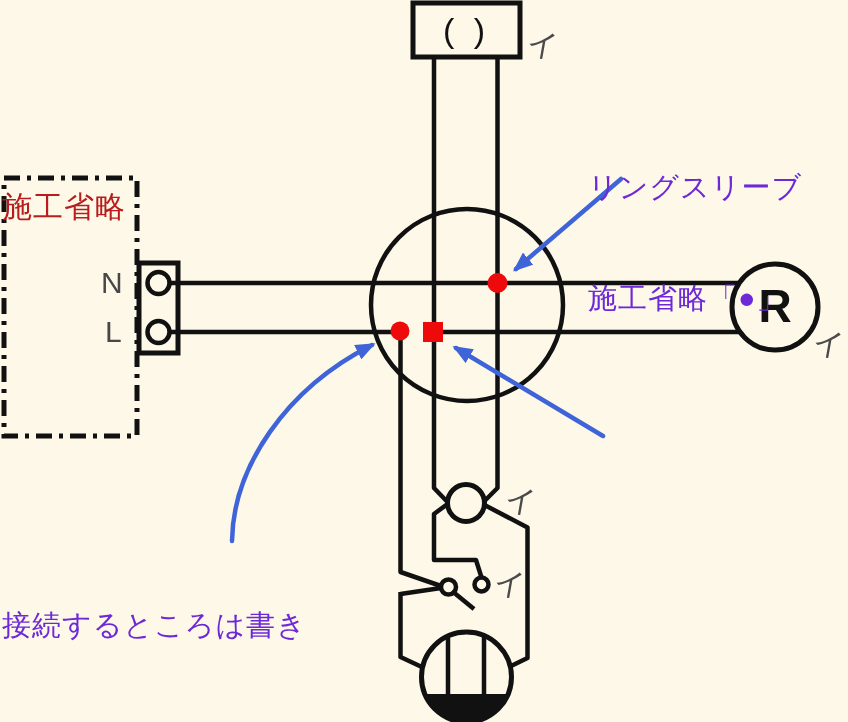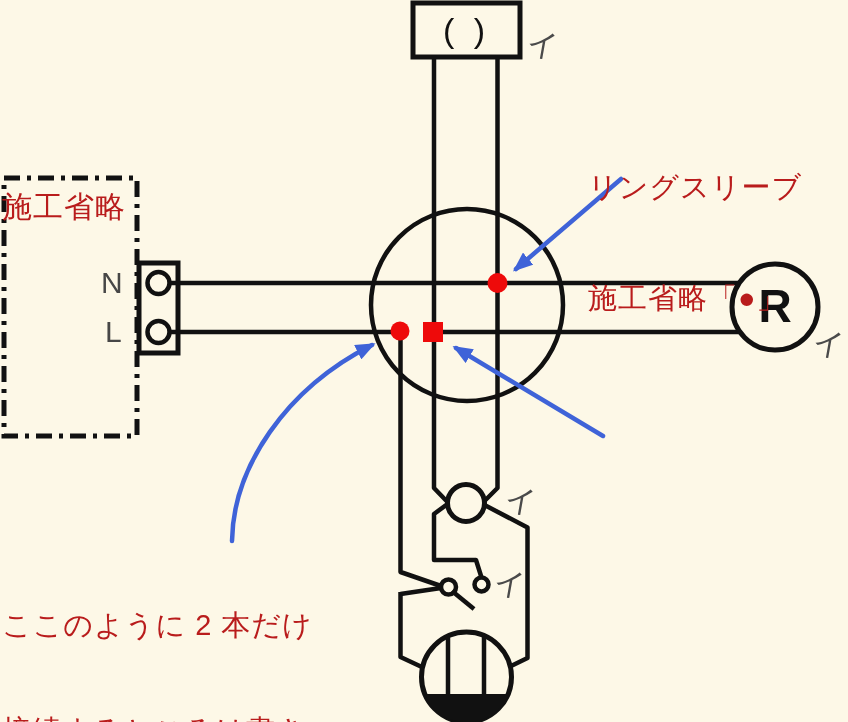--- a/index.html
+++ b/index.html
@@ -7,21 +7,21 @@
     position:relative;
     width:848px;height:722px;
     background:#FDF8E7;
     overflow:hidden;
     font-family:"Liberation Sans","DejaVu Sans",sans-serif;
   }
   .canvas svg{position:absolute;left:0;top:0;}
   .txt{position:absolute;white-space:pre;}
   .gray-label{color:#474747;font-size:30px;}
   .circuit-mark{color:#4a4a4a;font-size:31px;transform:rotate(10deg);}
-  .blue-note{color:#b91c1c;font-size:29px;letter-spacing:1px;}
+  .blue-note{color:#6d28d9;font-size:29px;letter-spacing:1px;}
   .blue-note .line{height:45px;line-height:45px;}
   .note-bl .line{height:39px;line-height:39px;}
   .src-label{color:#b91c1c;font-size:30px;letter-spacing:1px;}
   .paren-box{
     left:413px;top:3px;width:107px;height:54px;
     display:flex;align-items:center;justify-content:center;
     font-size:34px;letter-spacing:5px;color:#111;
   }
   .r-label{
     left:732px;top:263px;width:86px;height:86px;
@@ -107,18 +107,17 @@
   <div class="txt circuit-mark" style="left:505px;top:480px;">イ</div>
   <div class="txt circuit-mark" style="left:494px;top:563px;">イ</div>
 
   <div class="txt blue-note" style="left:588px;top:99px;">
     <div class="line">リングスリーブ</div>
     <div class="line">施工省略「●」</div>
   </div>
 
 
   <div class="txt blue-note note-bl" style="left:2px;top:540px;">
-    <div class="line">ここのように 2 本だけ</div>
     <div class="line">接続するところは書き</div>
     
   </div>
 
 </div>
 
 </body></html>

